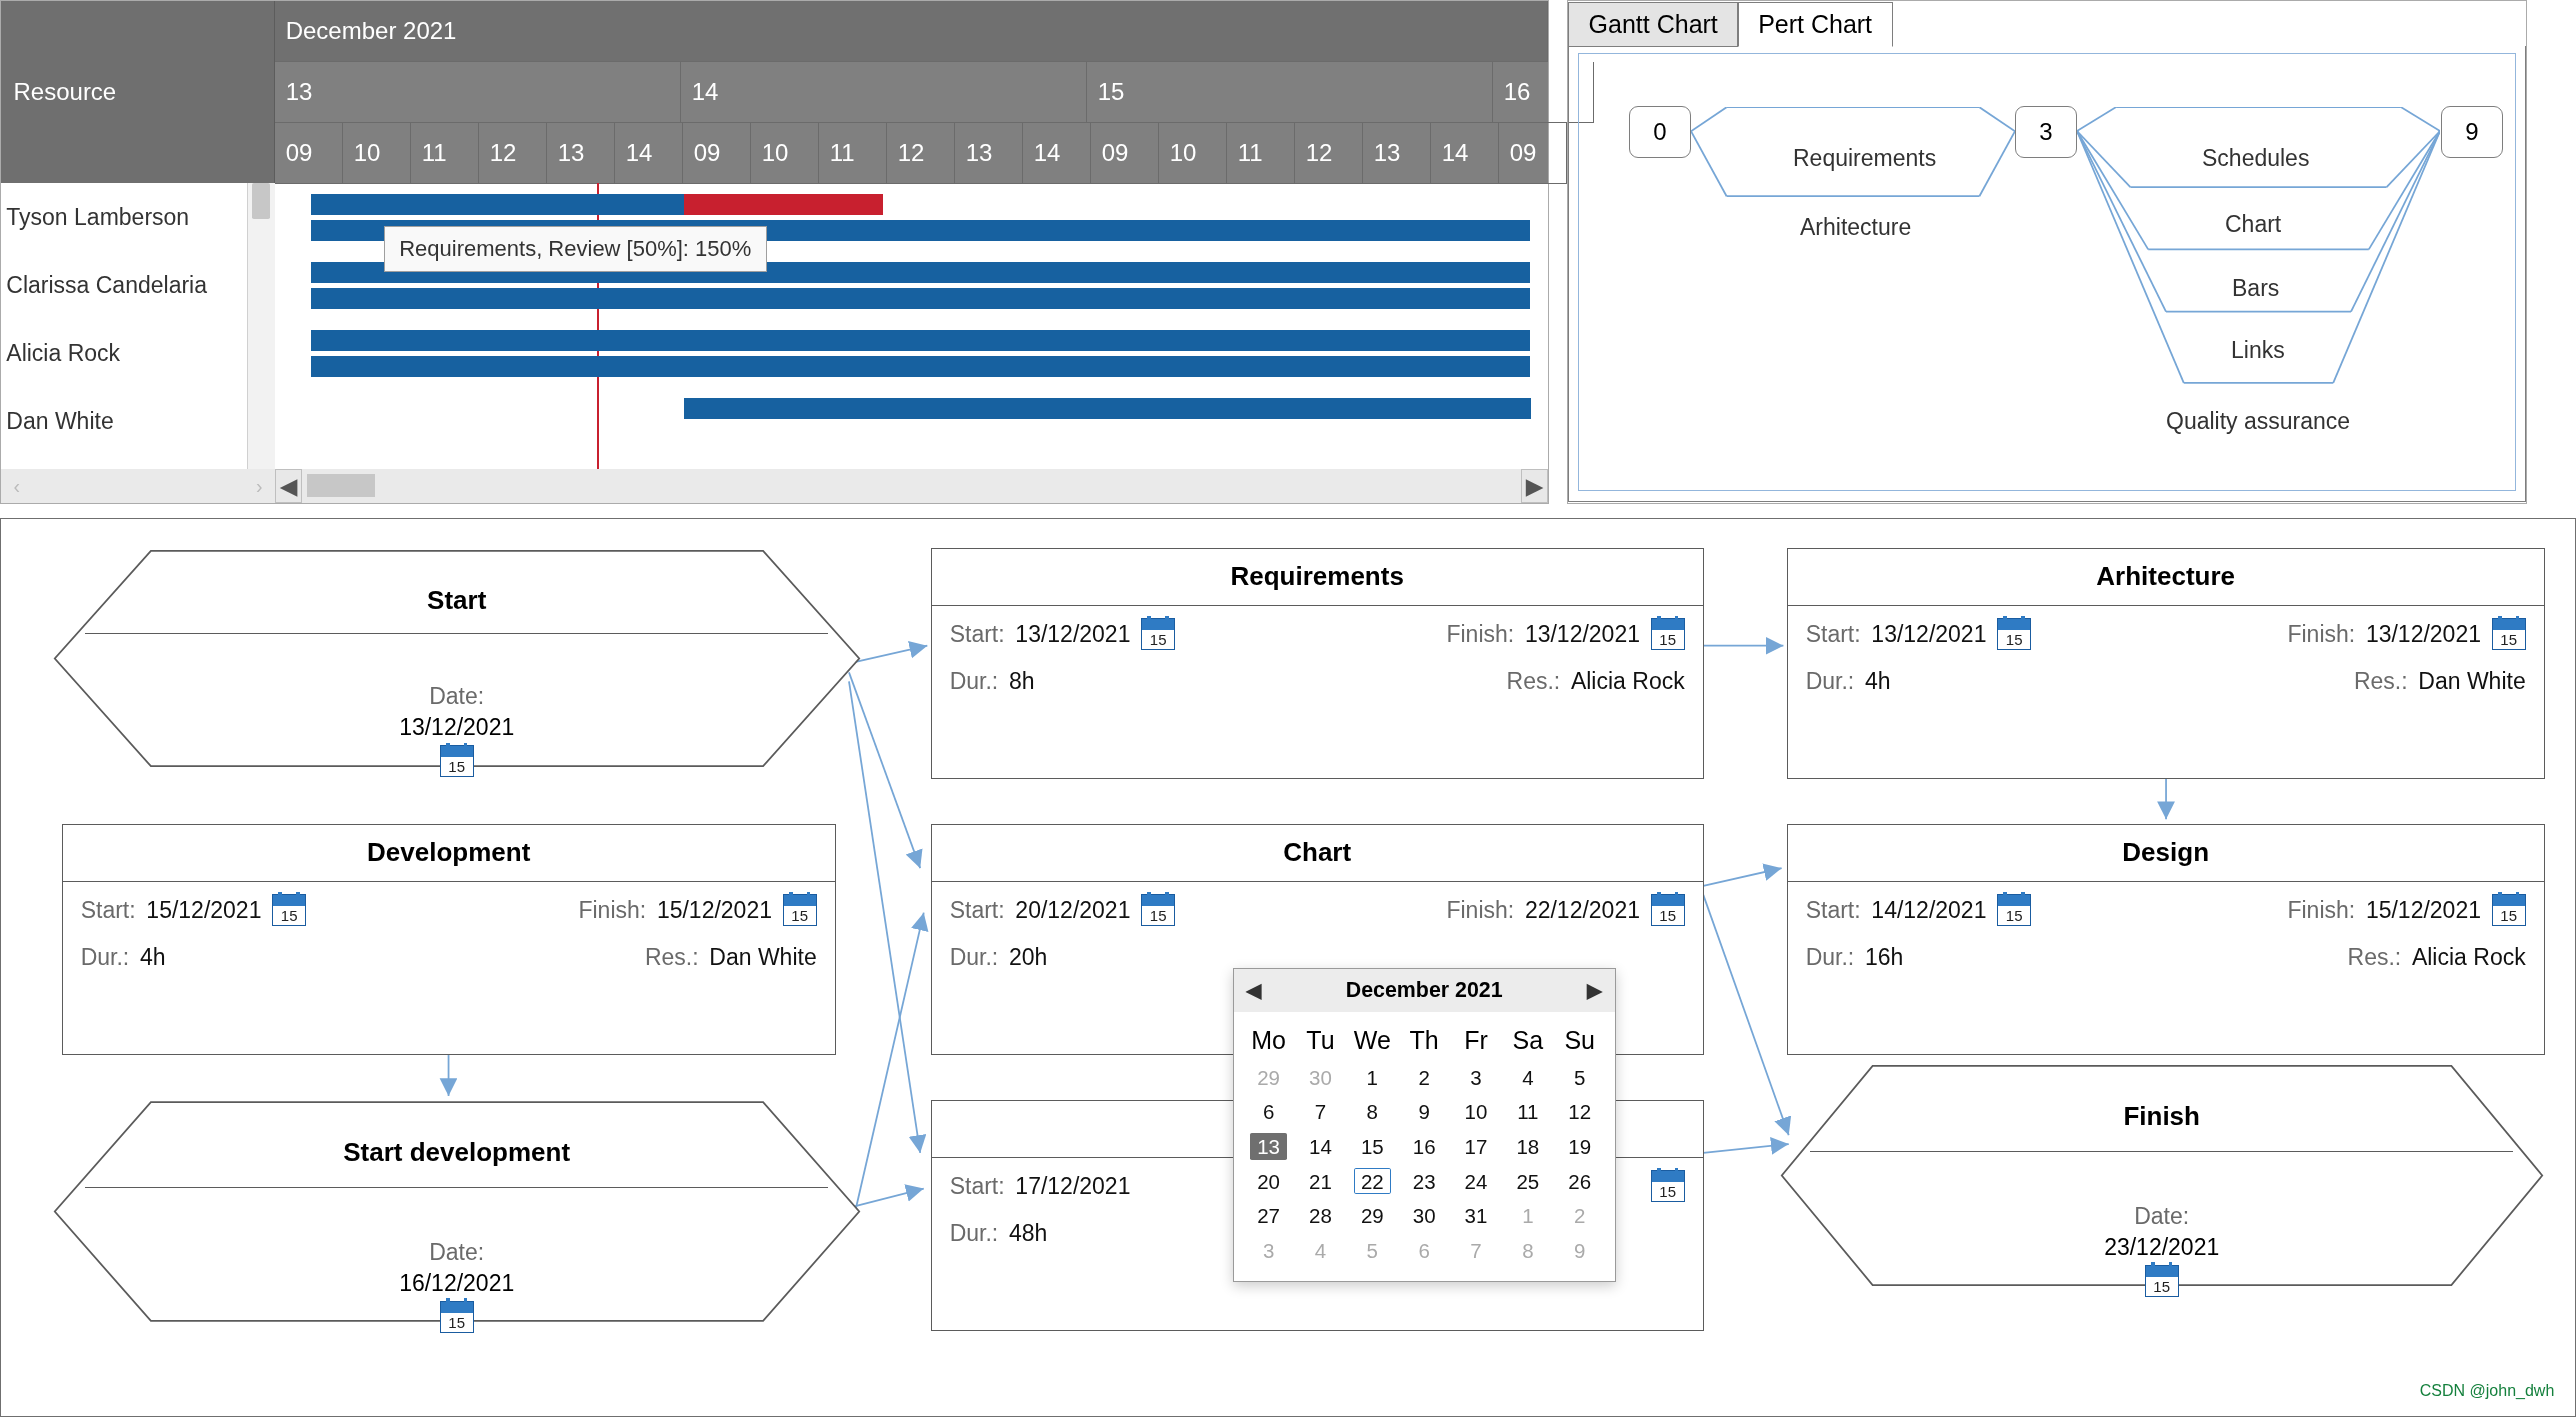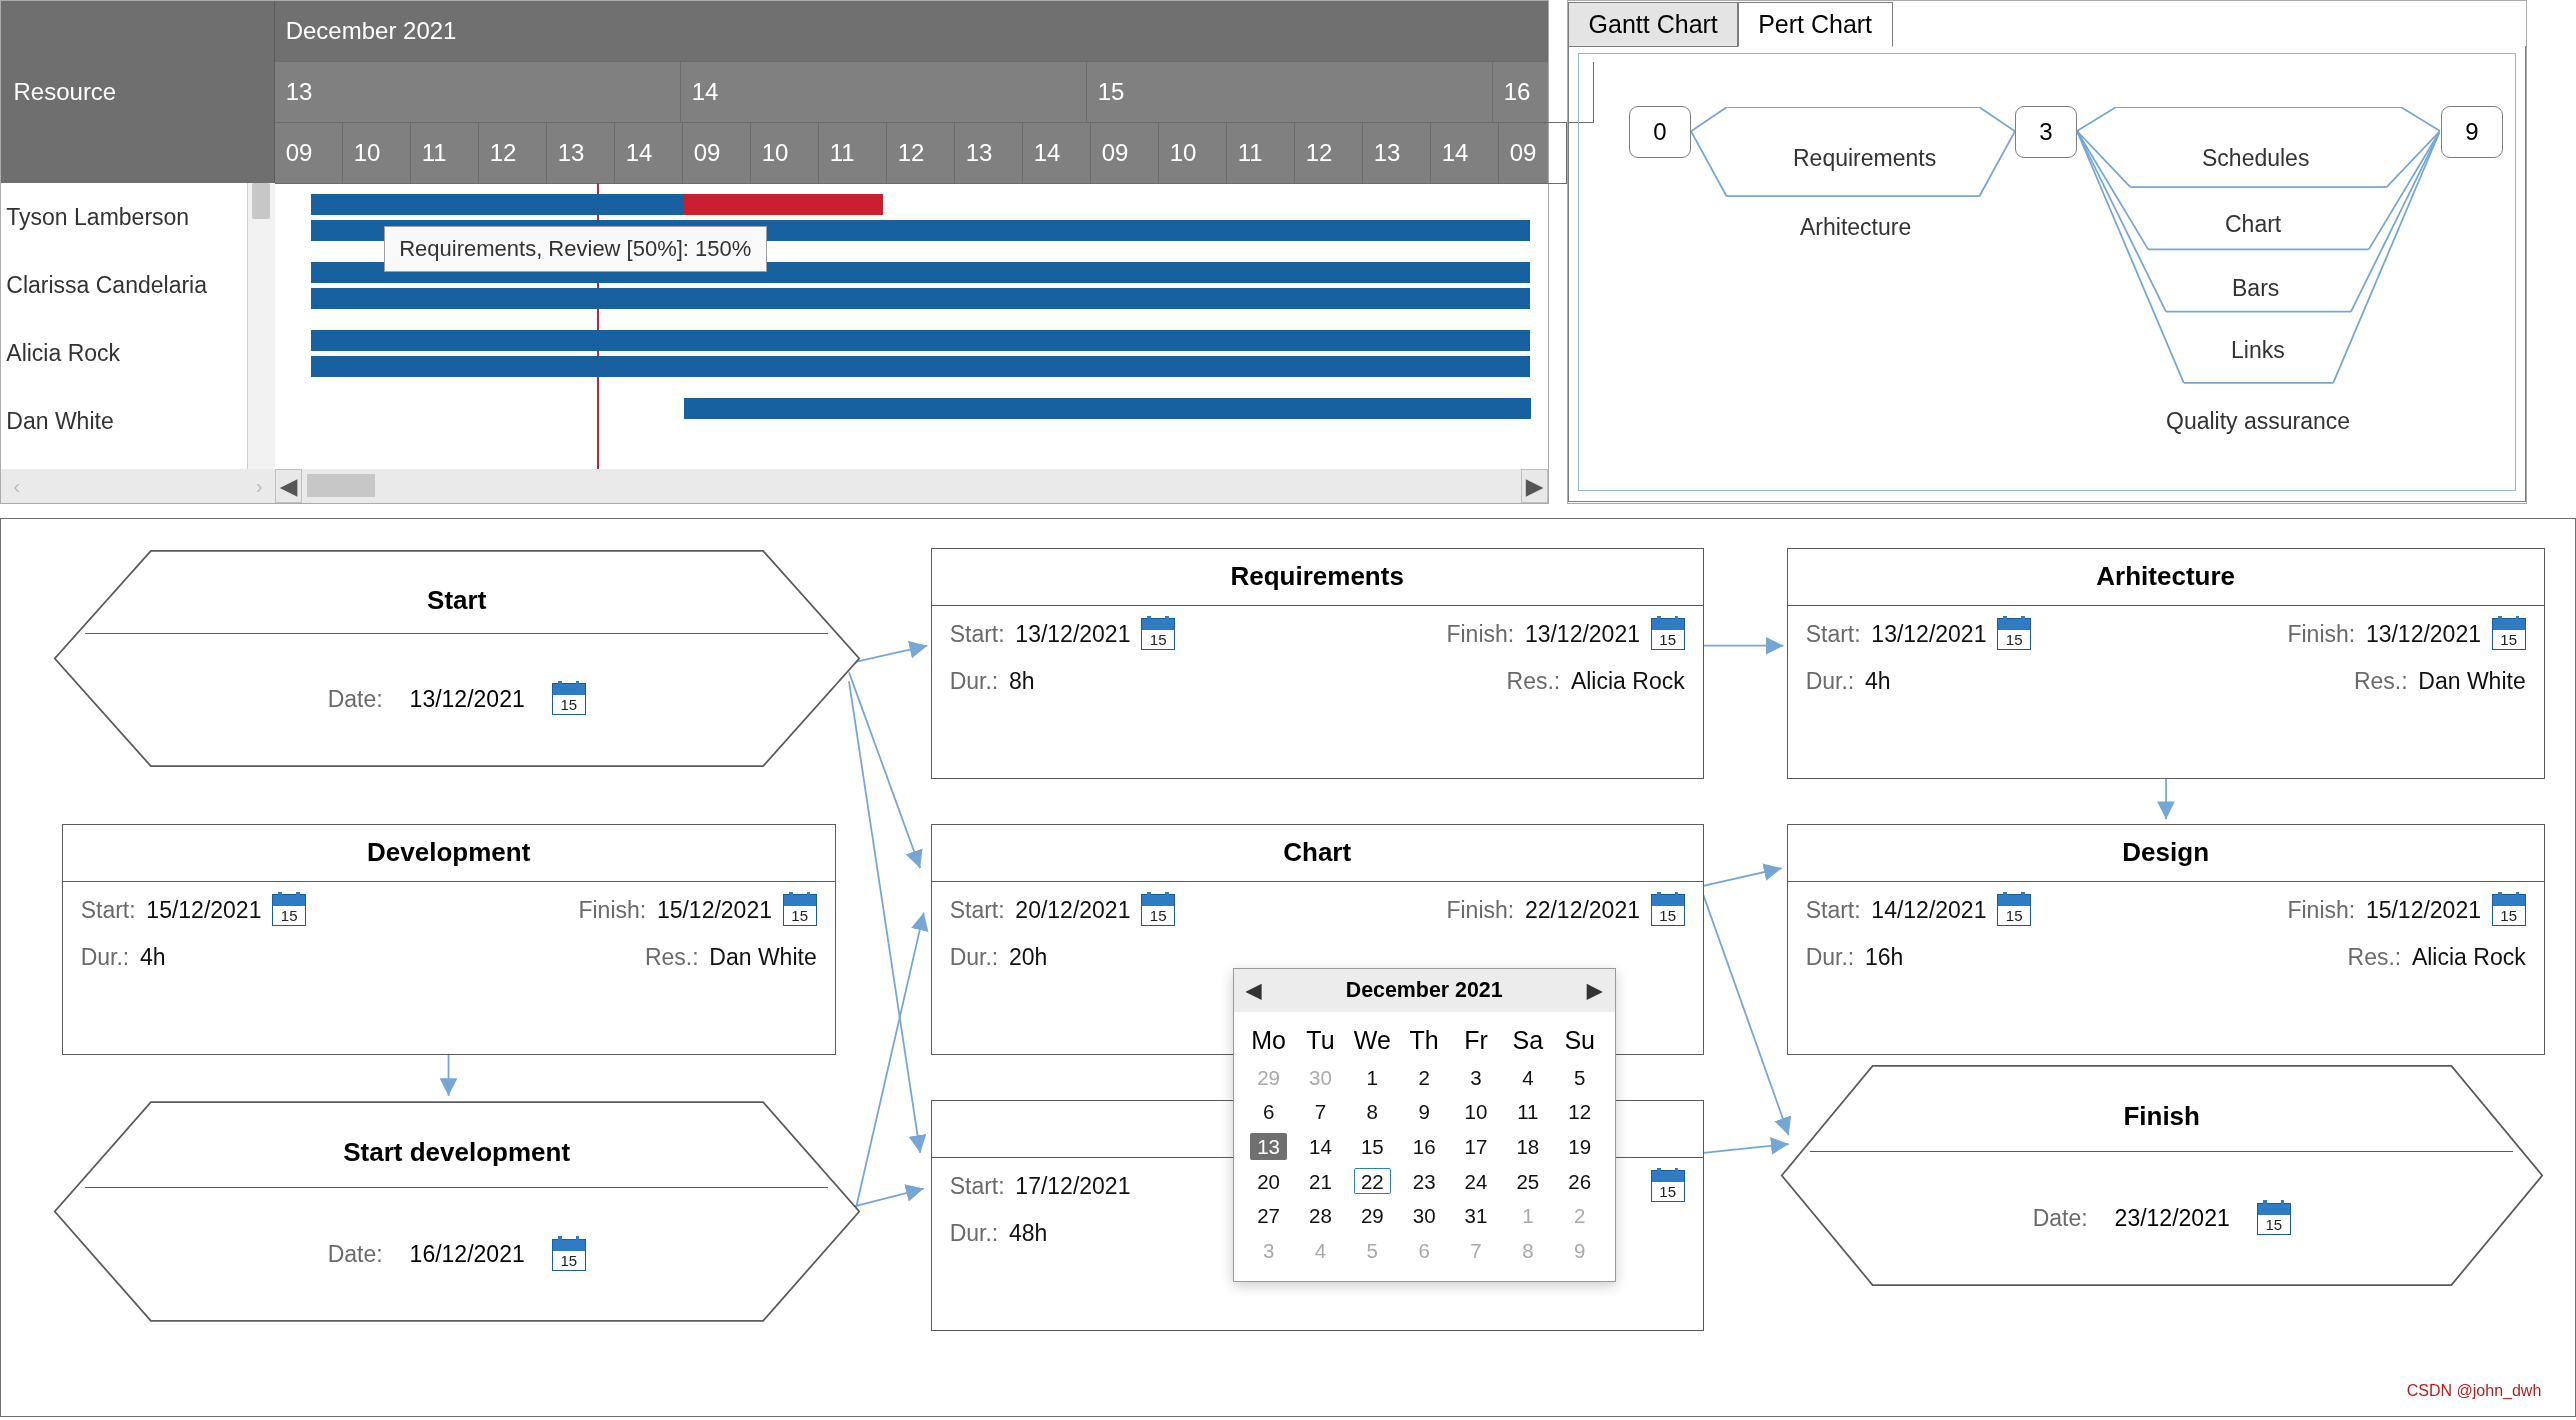--- a/index.html
+++ b/index.html
@@ -63,42 +63,42 @@
   .kv { display:flex; gap:10.7px; align-items:center;}
   .kv .k { color:#6a6a6a;}
   .kv .v { color:#111;}
   .dual { display:flex; justify-content:space-between; gap:8px;}
 
   .milestone { position:absolute;}
   .milestone svg polygon{ fill:#fff; stroke:#5b5b5b; stroke-width:2;}
   .ms-text { position:absolute; left:0; right:0; text-align:center;}
   .ms-title { font-weight:600; font-size:26px;}
   .ms-line { position:absolute; left:4%; right:4%; height:0.9px; background:#5b5b5b;}
-  .ms-date-row { font-size:23px; display:inline-flex; align-items:center; gap:27px;}
+  .ms-date-row { font-size:23px; display:inline-flex; align-items:center; gap:4px;flex-direction:column;}
   .ms-date-row .k{color:#6a6a6a;}
 
   .cal-icon { display:inline-flex; width:34px; height:32px; border:0.9px solid #1a5ca0; flex-direction:column; font-size:12.5px; text-align:center; background:#fff; vertical-align:middle;}
   .cal-icon .top { height:10.7px; background:#2f7bc4; position:relative;}
   .cal-icon .top::before, .cal-icon .top::after{content:""; position:absolute; top:-3.6px; width:3.6px; height:7.1px; background:#2f7bc4;}
   .cal-icon .top::before{left:5.3px;} .cal-icon .top::after{right:5.3px;}
   .cal-icon .num { flex:1; display:flex; align-items:center; justify-content:center; font-size:15px; color:#222;}
 
   
   .calendar-pop { position:absolute; width:383px; background:#fff; border:0.9px solid #9a9a9a; box-shadow:0 3.6px 12.5px rgba(0,0,0,.2); font-size:21.4px; z-index:80;}
   .cal-head { background:#ececec; display:flex; align-items:center; justify-content:space-between; padding:9px 12.5px; font-weight:600;}
   .cal-nav { cursor:pointer; font-size:19.6px; color:#333;}
   .cal-grid { padding:9px 9px 12.5px 9px;}
   .cal-grid table{ width:100%; border-spacing:0;}
   .cal-grid th{ font-weight:400; font-size:25px; padding:5.3px 0;}
   .cal-grid td{ text-align:center; width:14.28%; font-size:20.5px; padding:5.3px 0; color:#111;}
   .cal-grid td.fade{ color:#aaa;}
   .cal-grid td.today span{ background:#6f6f6f; color:#fff; padding:1.8px 7.1px; border-radius:1.8px;}
   .cal-grid td.sel span{ border:1.8px solid #2f7bc4; padding:0.9px 6.2px; border-radius:1.8px;}
 
-  .watermark{position:absolute; right:23px; bottom:5.3px; font-size:16px; color:#b91c1c;}
+  .watermark{position:absolute; right:10px; bottom:5.3px; font-size:16px; color:#15803d;}
 </style>
 </head>
 <body>
 <div class="root">
 
 <div class="top">
 
   <div class="gantt-panel">
     <div class="gantt-left-col">
       <div class="gantt-left-header">Resource</div>

